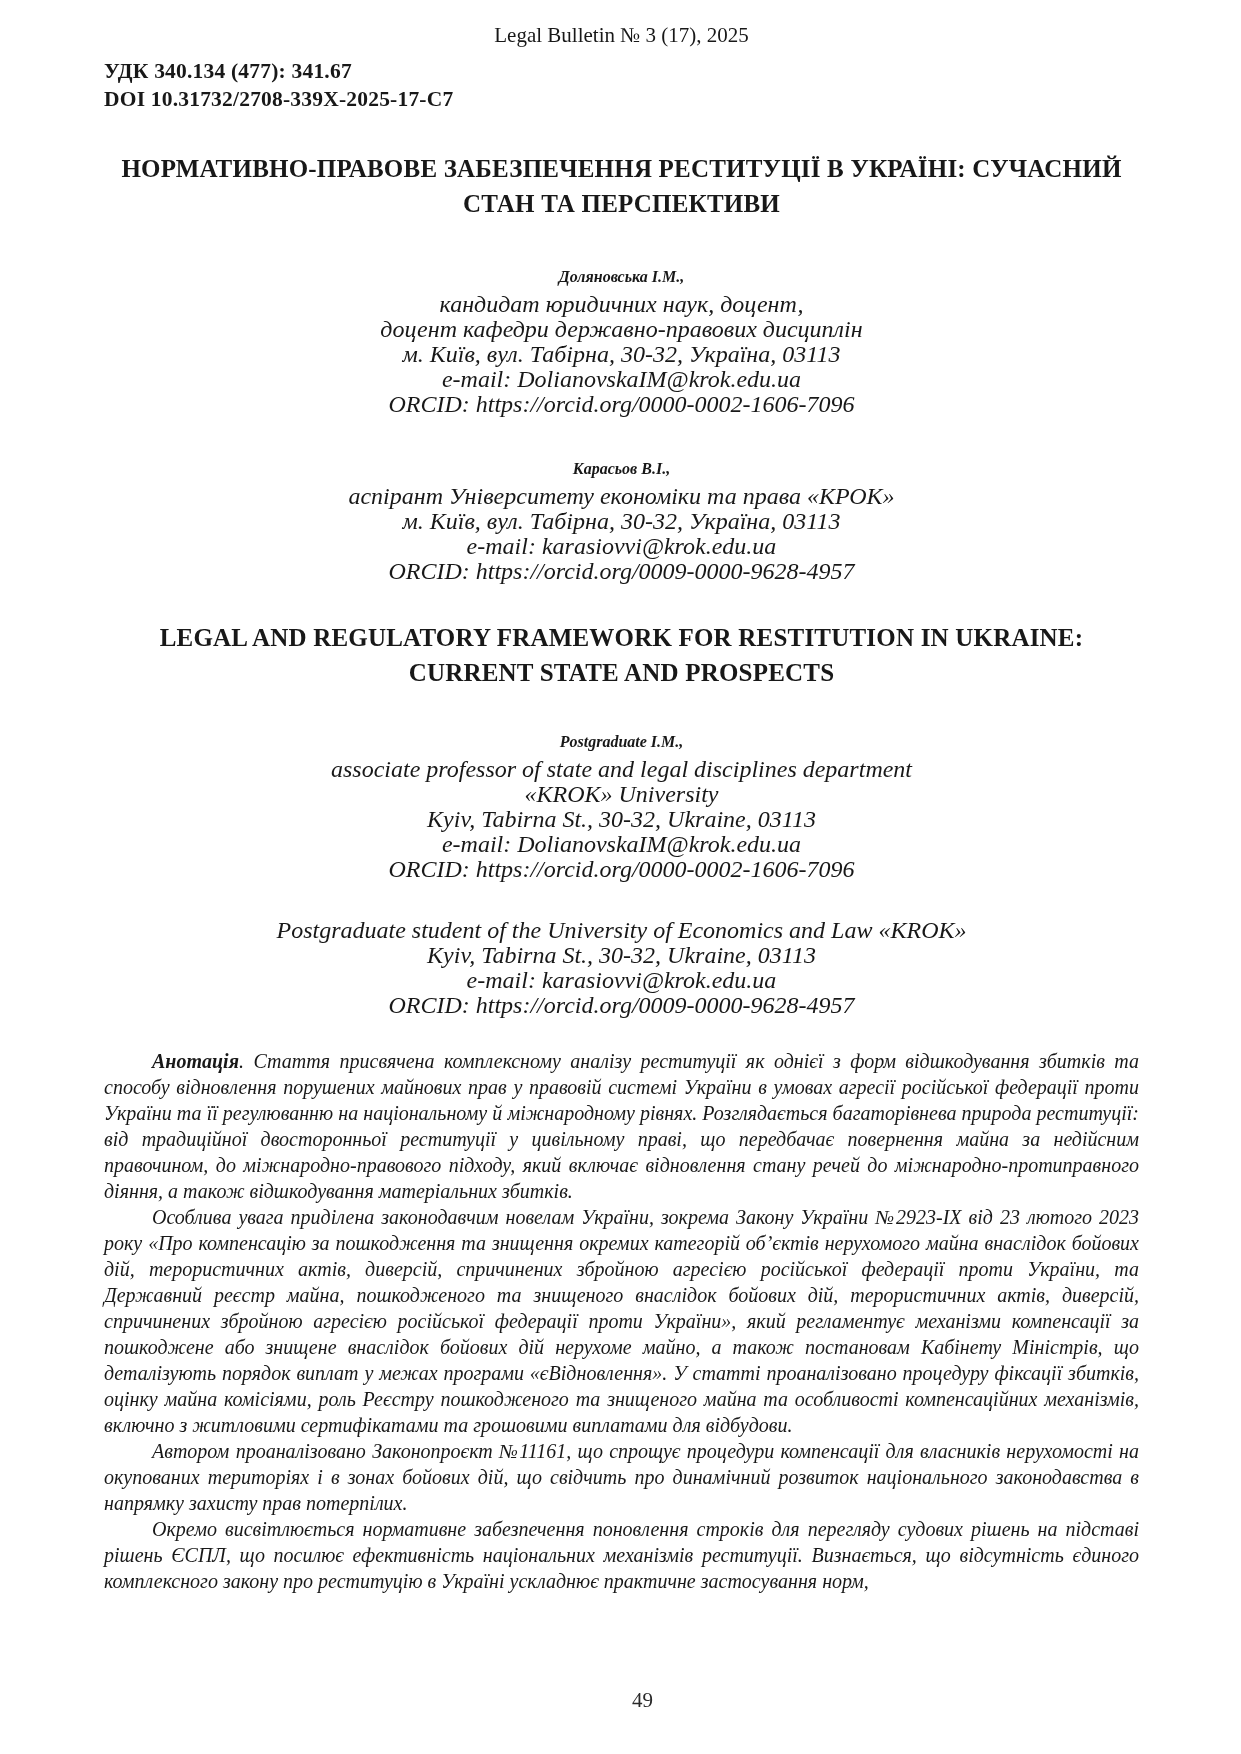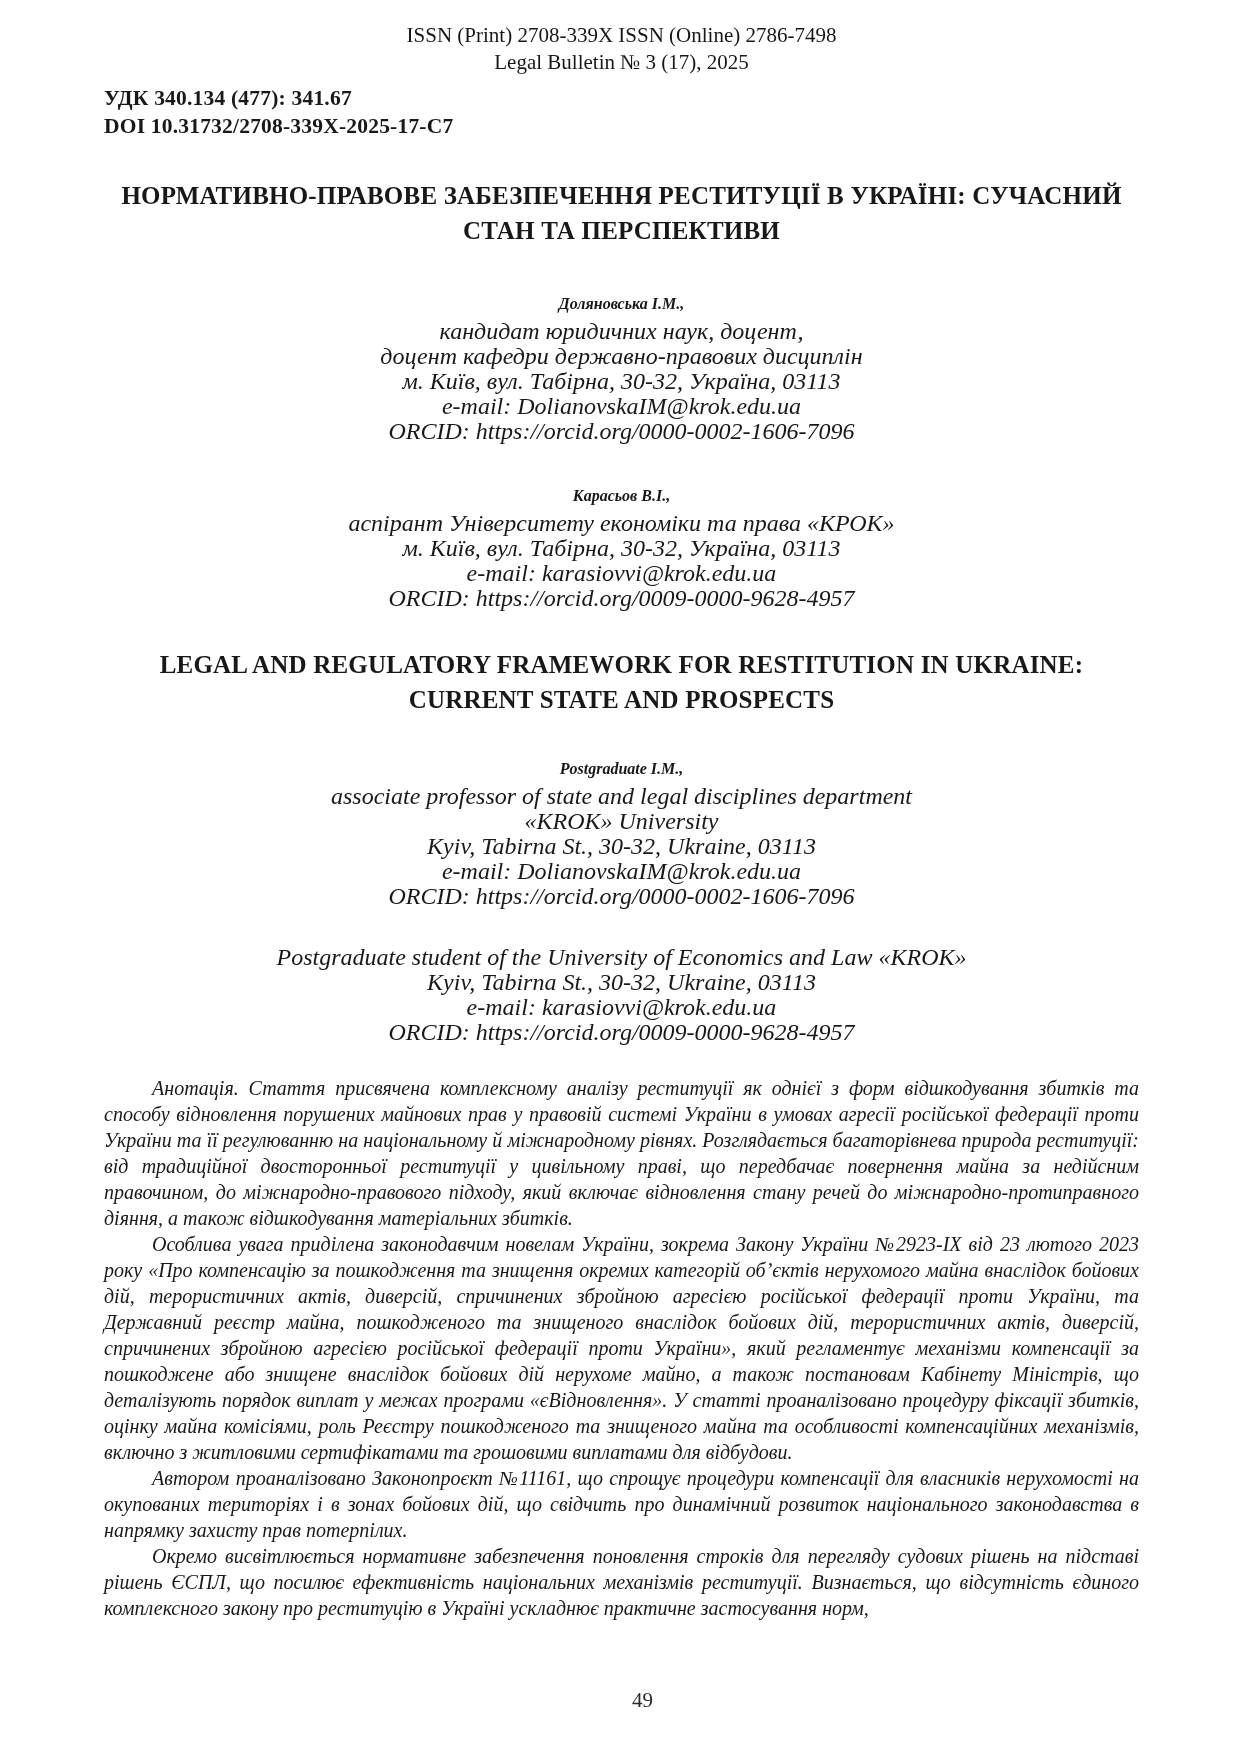--- a/index.html
+++ b/index.html
@@ -31,38 +31,37 @@
   .author-block { margin-top: 36px; text-align: center; font-style: italic; }
   .author-block.first { margin-top: 40px; }
   .author-name { font-weight: 700; font-size: 16px; line-height: 31px; }
   .a-line { font-size: 24px; line-height: 25px; }
   .abstract { margin-top: 30px; font-style: italic; font-size: 20px; line-height: 26px; }
   .abstract p {
     margin: 0;
     text-align: justify;
     text-indent: 48px;
   }
-  .abstract .lead { font-weight: 400; }
+  .abstract .lead { font-weight: 700; }
   .page-number {
     position: absolute;
     left: 0; right: 0;
     top: 1688px;
     text-align: center;
     font-size: 21px;
     color: #2a2a2a;
     padding-left: 44px;
   }
 </style>
 </head>
 <body>
 
 <div class="page">
 
   <div class="journal-header">
-    <div class="jline">ISSN (Print) 2708-339X ISSN (Online) 2786-7498</div>
     <div class="jline">Legal Bulletin № 3 (17), 2025</div>
   </div>
 
   <div class="meta">
     <div>УДК 340.134 (477): 341.67</div>
     <div>DOI 10.31732/2708-339X-2025-17-C7</div>
   </div>
 
   <h1 class="article-title">НОРМАТИВНО-ПРАВОВЕ ЗАБЕЗПЕЧЕННЯ РЕСТИТУЦІЇ В УКРАЇНІ: СУЧАСНИЙ СТАН ТА ПЕРСПЕКТИВИ</h1>
 

